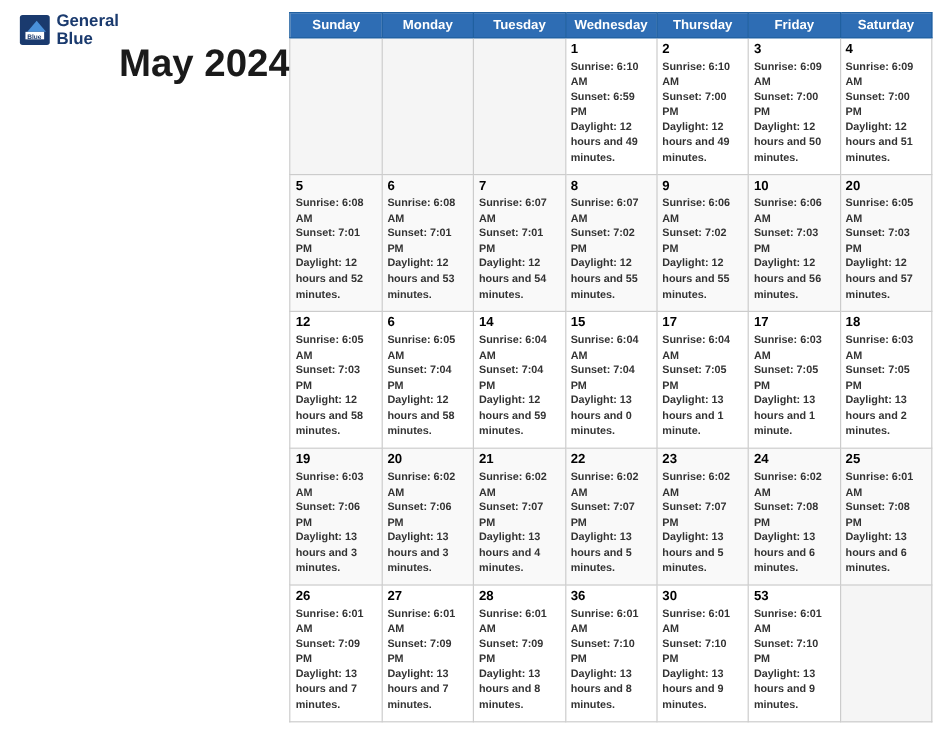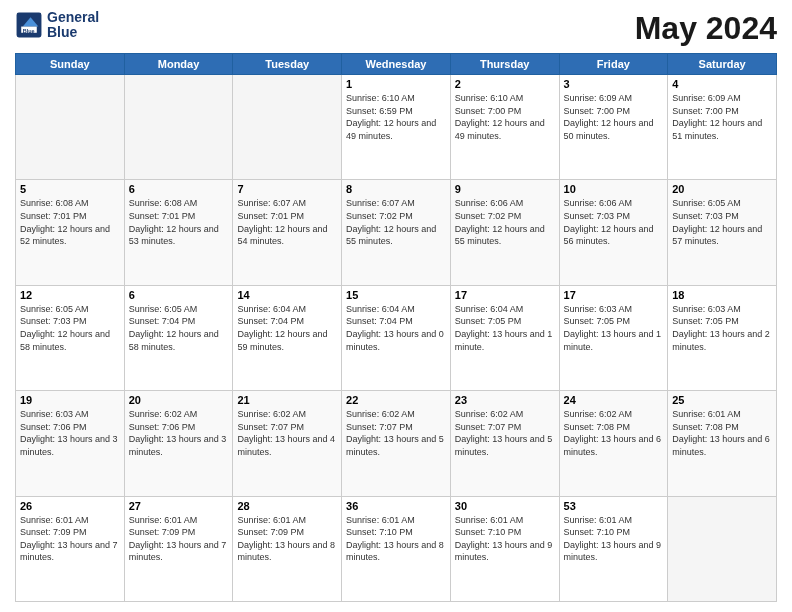--- a/index.html
+++ b/index.html
@@ -9,21 +9,21 @@
       font-family: Arial, sans-serif;
       background: #fff;
       overflow: hidden;
     }
     .page {
       width: 792px;
       height: 612px;
       background: #fff;
       padding: 10px 15px 10px 15px;
       display: flex;
-      flex-direction: column;
+      flex-direction: row;
     }
     .header {
       display: flex;
       justify-content: space-between;
       align-items: flex-start;
       margin-bottom: 6px;
     }
     .logo {
       display: flex;
       align-items: center;
@@ -33,20 +33,21 @@
       font-size: 14px;
       font-weight: bold;
       color: #1a3a6e;
       line-height: 1.1;
     }
     .logo-icon {
       width: 28px;
       height: 28px;
     }
     .title-block {
+      margin-top: 24px;
     }
     .month-title {
       font-size: 32px;
       font-weight: bold;
       color: #1a1a1a;
     }
     .subtitle {
       font-size: 14px;
       color: #333;
     }
@@ -84,20 +85,21 @@
     .day-num {
       font-size: 11px;
       font-weight: bold;
       color: #000;
       margin-bottom: 2px;
     }
     .day-info {
       font-size: 9px;
       line-height: 1.4;
       color: #333;
+      font-weight: bold;
     }
   </style>
 </head>
 <body>
 
 <div class="page">
   <div class="header">
     <div class="logo">
       <svg class="logo-icon" viewBox="0 0 36 36">
         <rect x="2" y="2" width="32" height="32" rx="3" fill="#1a3a6e"></rect>

